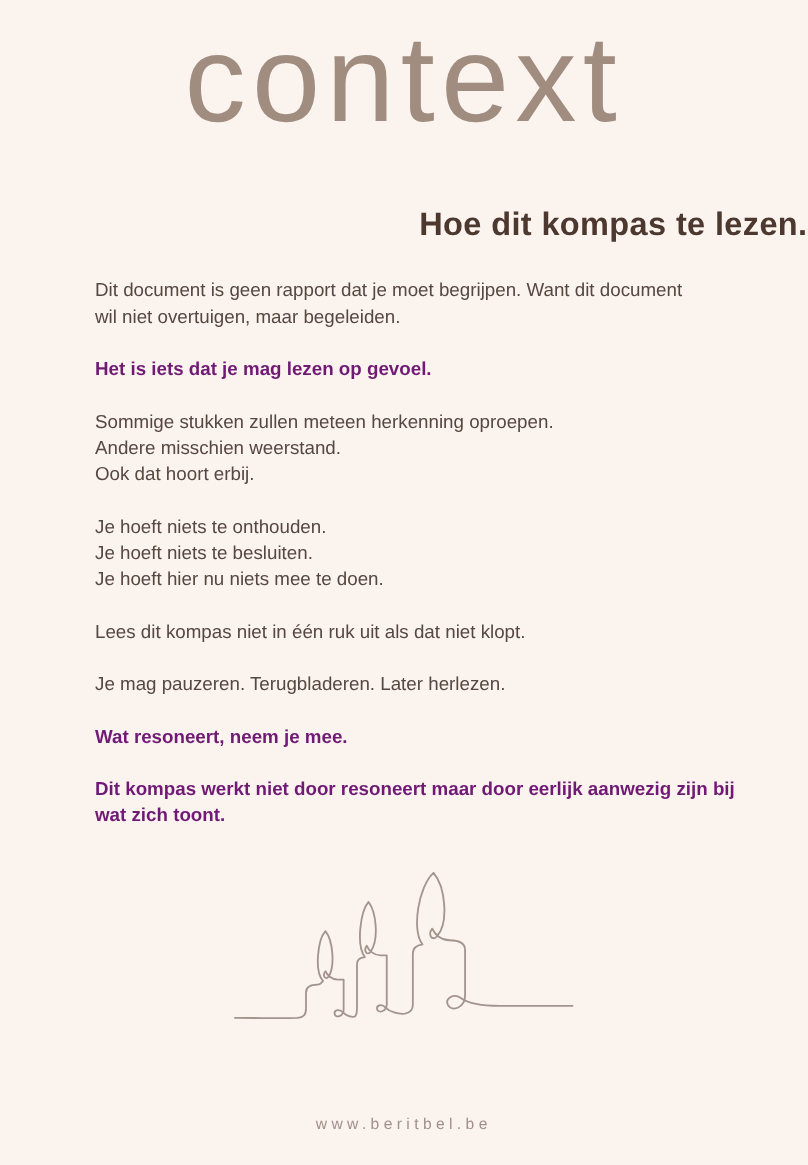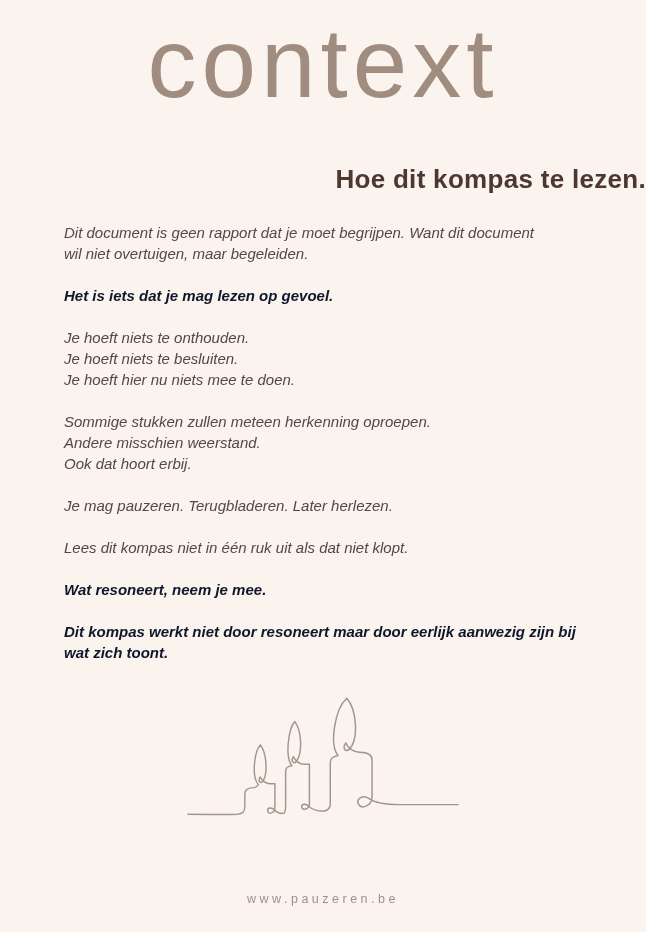--- a/index.html
+++ b/index.html
@@ -34,27 +34,26 @@
     color: #4c382f;
     letter-spacing: 0.3px;
   }
   .body-text {
     margin: 27px 56px 0 60px;
     color: #564741;
     font-size: 15px;
     line-height: 21px;
   }
   .body-text p {
-    margin: 0 0 21px 4px;
+    margin: 0 0 21px 16px;
     white-space: pre-line;
-    font-style: italic;
   }
   .body-text p.bold {
     font-weight: 700;
-    color: #0f172a;
+    color: #701a75;
   }
   .candles-wrap {
     display: flex;
     justify-content: center;
     margin-top: 6px;
   }
   .footer {
     margin-top: auto;
     padding-bottom: 26px;
     text-align: center;
@@ -69,28 +68,28 @@
 <div class="page">
 
   <h1 class="title">context</h1>
 
   <h2 class="heading">Hoe dit kompas te lezen.</h2>
 
   <div class="body-text">
     <p>Dit document is geen rapport dat je moet begrijpen. Want dit document
 wil niet overtuigen, maar begeleiden.</p>
     <p class="bold">Het is iets dat je mag lezen op gevoel.</p>
+    <p>Sommige stukken zullen meteen herkenning oproepen.
+Andere misschien weerstand.
+Ook dat hoort erbij.</p>
     <p>Je hoeft niets te onthouden.
 Je hoeft niets te besluiten.
 Je hoeft hier nu niets mee te doen.</p>
-    <p>Sommige stukken zullen meteen herkenning oproepen.
-Andere misschien weerstand.
-Ook dat hoort erbij.</p>
+    <p>Lees dit kompas niet in één ruk uit als dat niet klopt.</p>
     <p>Je mag pauzeren. Terugbladeren. Later herlezen.</p>
-    <p>Lees dit kompas niet in één ruk uit als dat niet klopt.</p>
     <p class="bold">Wat resoneert, neem je mee.</p>
     <p class="bold">Dit kompas werkt niet door resoneert maar door eerlijk aanwezig zijn bij
 wat zich toont.</p>
   </div>
 
   <div class="candles-wrap">
     <svg width="292" height="136" viewBox="0 0 290 140" fill="none" aria-hidden="true">
       <path d="M6 128
                C28 128 44 128.5 57 128
                C63 127.5 64.5 125 64.5 120
@@ -127,15 +126,15 @@
                C170.5 59.5 176 64 182.5 64
                C191 64 195.5 66.5 195.5 72
                L195.5 110
                C195.5 119 185 123.5 181.5 117.5
                C178.5 112 186 107.5 192 111.5
                C199 116.5 211 118 224 118
                L284 118" stroke="#a3958e" stroke-width="1.5" stroke-linecap="round" stroke-linejoin="round"></path>
     </svg>
   </div>
 
-  <div class="footer">www.pauzeren.be</div>
+  <div class="footer">www.beritbel.be</div>
 
 </div>
 
 </body></html>

